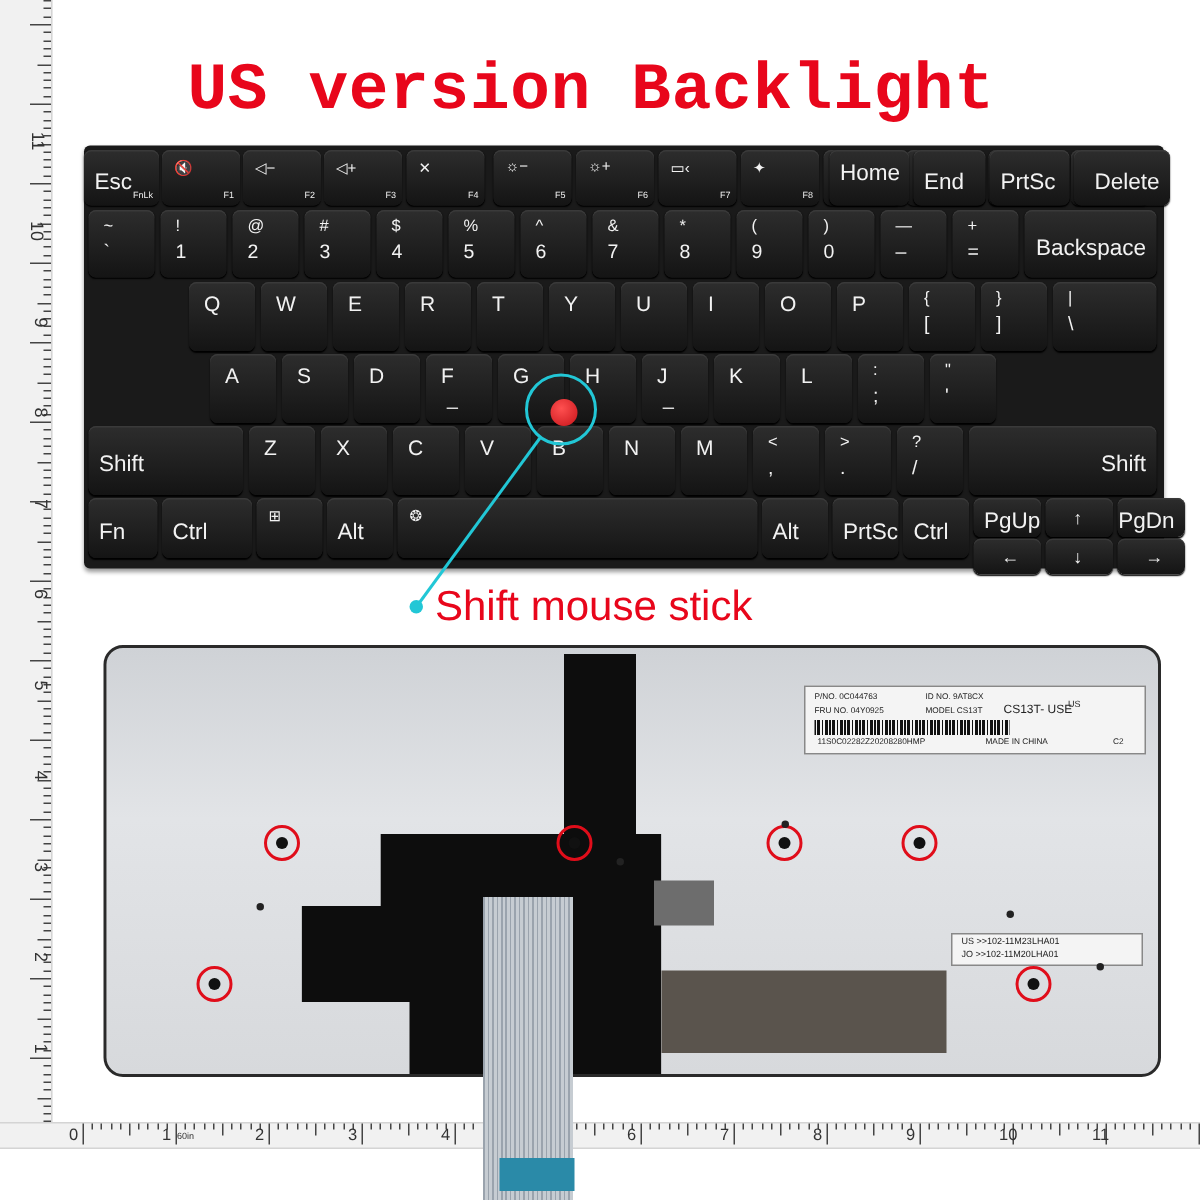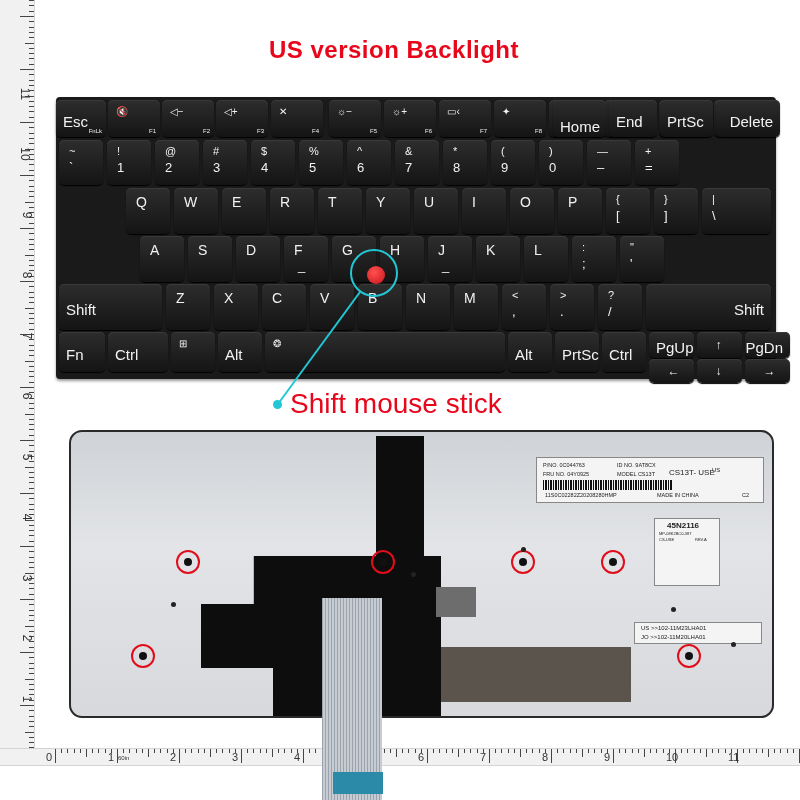--- a/index.html
+++ b/index.html
@@ -1,19 +1,19 @@
 <!DOCTYPE html>
 <html><head>
 <meta charset="utf-8">
 <style>
   html,body{margin:0;padding:0;}
   body{width:800px;height:800px;position:relative;background:#ffffff;overflow:hidden;font-family:"Liberation Sans",sans-serif;}
   .abs{position:absolute;}
   
-  #title{left:0;width:788px;top:36px;text-align:center;font-size:24px;font-weight:bold;color:#e8061b;letter-spacing:0.5px;}
+  #title{left:0;width:788px;top:36px;text-align:center;font-size:44px;font-weight:bold;color:#e8061b;letter-spacing:0.5px;font-family:Liberation Mono, monospace;}
   
   #ruler-v{left:0;top:0;width:34px;height:760px;background:#f1f1f1;border-right:1px solid #d4d4d4;}
   #ruler-h{left:0;top:748px;width:800px;height:16px;background:#f1f1f1;border-top:1px solid #d4d4d4;border-bottom:1px solid #d4d4d4;}
   .vtick{position:absolute;right:0;height:1px;background:#444;}
   .htick{position:absolute;top:0;width:1px;background:#444;}
   .vnum{position:absolute;right:3px;font-size:12px;color:#333;transform:rotate(90deg);transform-origin:center;}
   .hnum{position:absolute;top:2px;font-size:11px;color:#333;}
   .ruler-unit{position:absolute;font-size:6px;color:#333;}
   
   #kb{left:56px;top:97px;width:720px;height:282px;background:#1a1a1a;border-radius:4px;box-shadow:0 2px 3px rgba(0,0,0,.4);}
@@ -388,21 +388,21 @@
     </div>
     <div class="key" style="left: 603px; top: 3px; width: 52px; height: 37px;">
       <span class="ic">▭</span>
       <span class="fn">F11</span>
     </div>
     <div class="key" style="left: 658px; top: 3px; width: 52px; height: 37px;">
       <span class="ic">☷</span>
       <span class="fn">F12</span>
     </div>
     <div class="key" style="left: 497px; top: 3px; width: 53px; height: 37px;">
-      <span class="lbl" style="left: 7px; top: 18px;">Home</span>
+      <span class="lbl" style="left: 7px; top: 7px;">Home</span>
     </div>
     <div class="key" style="left: 553px; top: 3px; width: 48px; height: 37px;">
       <span class="lbl" style="left: 7px; top: 12.5px;">End</span>
     </div>
     <div class="key" style="left: 604px; top: 3px; width: 53px; height: 37px;">
       <span class="lbl" style="left: 7px; top: 12.5px;">PrtSc</span>
     </div>
     <div class="key" style="left: 660px; top: 3px; width: 64px; height: 37px;">
       <span class="lbl" style="right: 7px; top: 12.5px;">Delete</span>
     </div>
@@ -450,20 +450,23 @@
       <span class="top" style="left: 10px; top: 5px;">)</span>
       <span class="main" style="left: 10px; top: 20px;">0</span>
     </div>
     <div class="key" style="left: 531px; top: 43px; width: 44px; height: 45px;">
       <span class="top" style="left: 10px; top: 5px;">—</span>
       <span class="main" style="left: 10px; top: 20px;">–</span>
     </div>
     <div class="key" style="left: 579px; top: 43px; width: 44px; height: 45px;">
       <span class="top" style="left: 10px; top: 5px;">+</span>
       <span class="main" style="left: 10px; top: 20px;">=</span>
+    </div>
+    <div class="key" style="left: 627px; top: 43px; width: 88px; height: 45px;">
+      <span class="lbl" style="right: 7px; top: 16.5px;">Backspace</span>
     </div>
     <div class="key" style="left: 70px; top: 91px; width: 44px; height: 46px;">
       <span class="main" style="left: 10px; top: 6px; font-size: 14px;">Q</span>
     </div>
     <div class="key" style="left: 118px; top: 91px; width: 44px; height: 46px;">
       <span class="main" style="left: 10px; top: 6px; font-size: 14px;">W</span>
     </div>
     <div class="key" style="left: 166px; top: 91px; width: 44px; height: 46px;">
       <span class="main" style="left: 10px; top: 6px; font-size: 14px;">E</span>
     </div>
@@ -640,26 +643,20 @@
     <span style="left:80px;top:4px;">ID NO.   9AT8CX</span>
     <span style="left:80px;top:13px;">MODEL   CS13T</span>
     <span style="left:132px;top:10px;font-size:8px;">CS13T- USE</span>
     <span style="left:175px;top:9px;font-size:6px;">US</span>
     <div class="barcode" style="left:6px;top:22px;width:130px;height:10px;"></div>
     <span style="left:8px;top:34px;">11S0C02282Z20208280HMP</span>
     <span style="left:120px;top:34px;">MADE IN CHINA</span>
     <span style="left:205px;top:34px;">C2</span>
   </div>
 
-  <div class="sticker" style="left:583px;top:86px;width:66px;height:68px;">
-    <span style="left:12px;top:2px;font-size:8px;font-weight:bold;">45N2116</span>
-    <span style="left:4px;top:12px;font-size:4px;">MP-08K2BC0-387</span>
-    <span style="left:4px;top:18px;font-size:4px;">CS-USE</span>
-    <span style="left:40px;top:18px;font-size:4px;">REV.A</span>
-  </div>
 
   <div class="sticker" style="left:563px;top:190px;width:128px;height:22px;font-size:6px;">
     <span style="left:6px;top:2px;">US  &gt;&gt;102-11M23LHA01</span>
     <span style="left:6px;top:11px;">JO  &gt;&gt;102-11M20LHA01</span>
   </div>
 <div class="screw" style="left: 105px; top: 118px;"></div>
     <div class="screw" style="left: 300px; top: 118px;"></div>
     <div class="screw" style="left: 440px; top: 118px;"></div>
     <div class="screw" style="left: 530px; top: 118px;"></div>
     <div class="screw" style="left: 60px; top: 212px;"></div>

